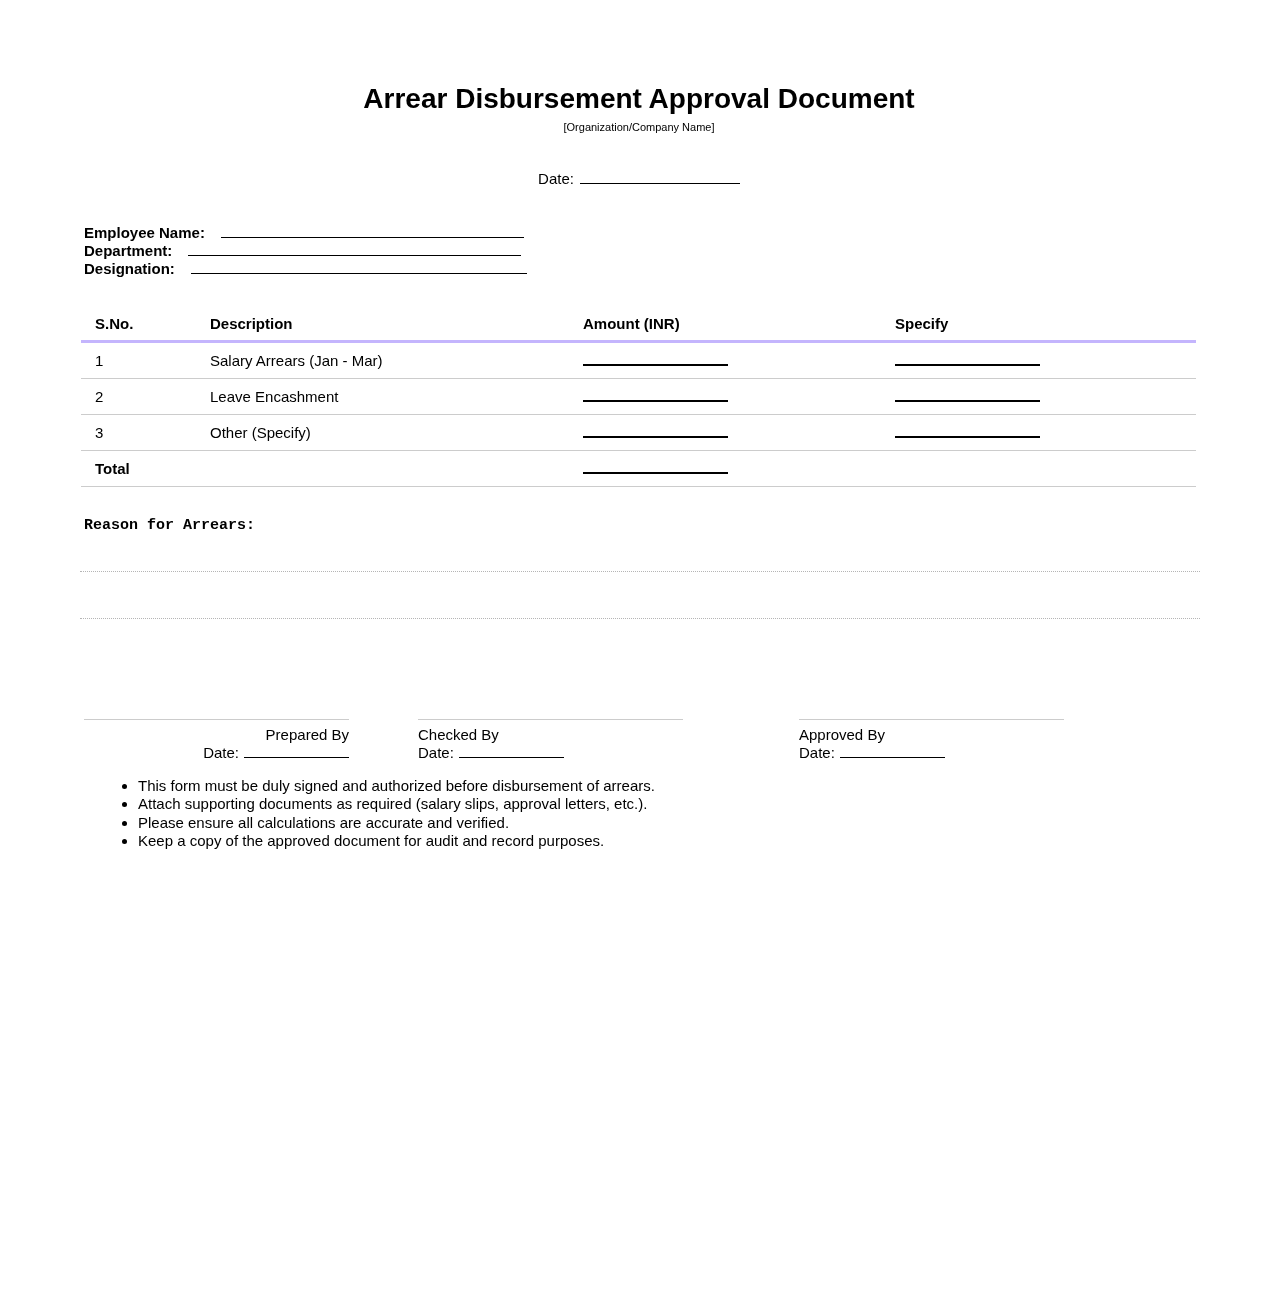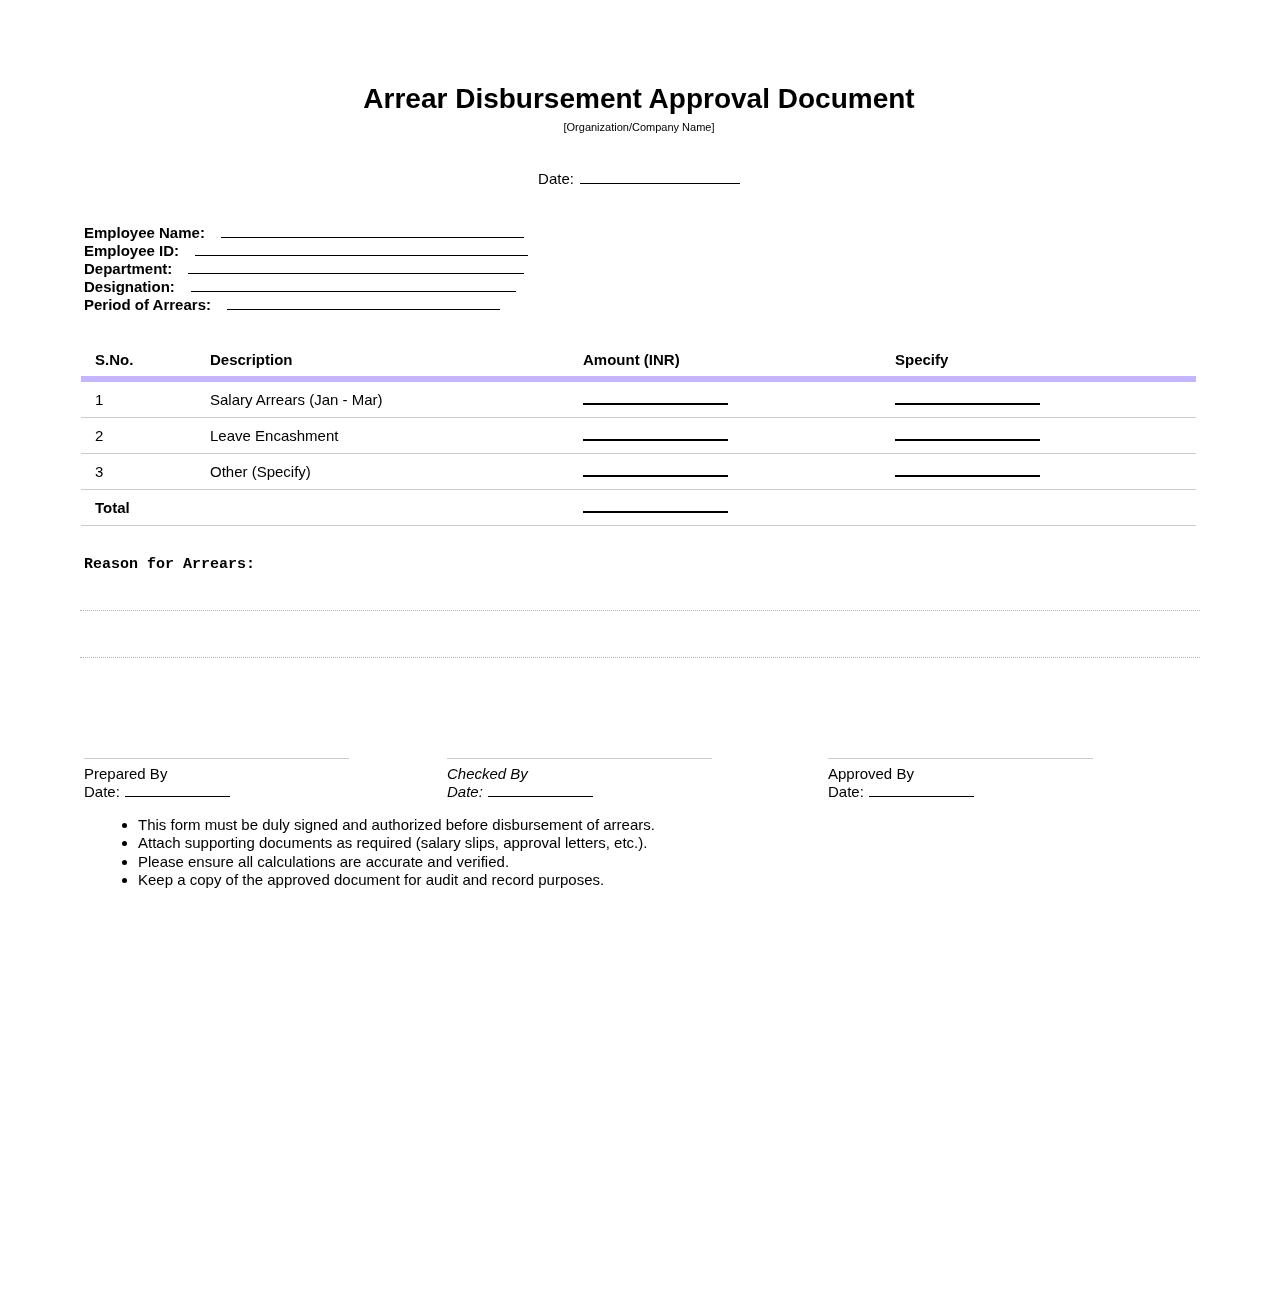--- a/index.html
+++ b/index.html
@@ -63,21 +63,21 @@
     font-size: 15px;
   }
   table.arrears col.c1 { width: 115px; }
   table.arrears col.c2 { width: 373px; }
   table.arrears col.c3 { width: 312px; }
   table.arrears col.c4 { width: 315px; }
   table.arrears th {
     text-align: left;
     font-weight: bold;
     padding: 5px 14px 8px 14px;
-    border-bottom: 6px solid #c4b5fd;
+    border-bottom: 3px solid #c4b5fd;
   }
   table.arrears td {
     padding: 9px 14px;
     border-bottom: 1px solid #ccc;
     height: 35px;
     vertical-align: middle;
   }
   table.arrears td .fill-line { width: 145px; border-bottom-width: 2px; }
   td.total-cell { font-weight: bold; }
 
@@ -100,22 +100,22 @@
   .signature-row {
     display: flex;
     margin-top: 100px;
   }
   .sig-col {
     width: 265px;
     border-top: 1px solid #ccc;
     padding-top: 6px;
     line-height: 18px;
   }
-  .sig-col.c1 { margin-left: 84px; }
-  .sig-col.c2 { margin-left: 98px; font-style: italic; }
+  .sig-col.c1 { margin-left: 84px; text-align: right; }
+  .sig-col.c2 { margin-left: 69px; }
   .sig-col.c3 { margin-left: 116px; }
   .sig-col .fill-line { width: 105px; margin-left: 5px; border-bottom-width: 1.5px; }
 
   
   .notes-heading {
     margin: 46px 0 0 97px;
     font-weight: bold;
     font-size: 16px;
     line-height: 18px;
   }
@@ -138,30 +138,24 @@
 
   <div class="date-line">
     <span>Date:</span><span class="fill-line"></span>
   </div>
 
   <div class="employee-block">
     <div class="employee-row">
       <span>Employee Name:</span><span class="fill-line"></span>
     </div>
     <div class="employee-row">
-      <span>Employee ID:</span><span class="fill-line"></span>
-    </div>
-    <div class="employee-row">
       <span>Department:</span><span class="fill-line"></span>
     </div>
     <div class="employee-row">
       <span>Designation:</span><span class="fill-line"></span>
-    </div>
-    <div class="employee-row">
-      <span>Period of Arrears:</span><span class="fill-line"></span>
     </div>
   </div>
 
   <table class="arrears">
     <colgroup>
         <col class="c1">
         <col class="c2">
         <col class="c3">
         <col class="c4">
       </colgroup>

